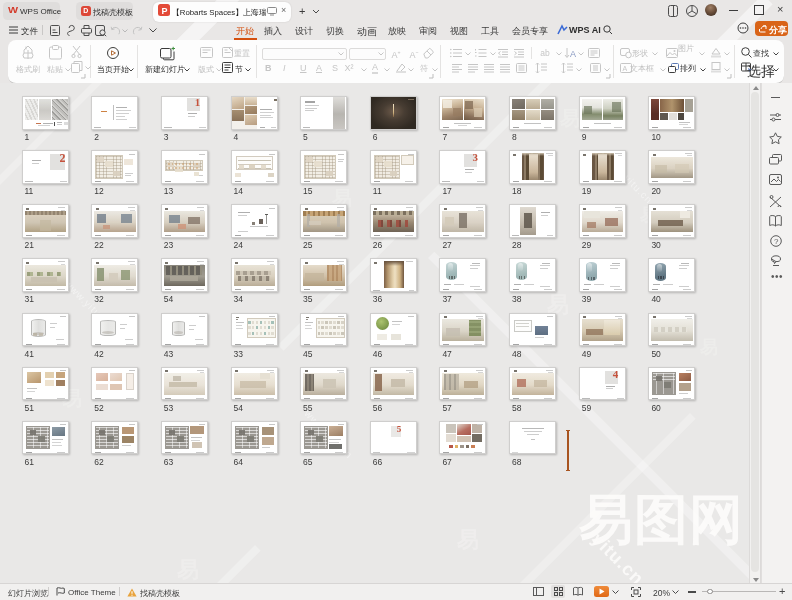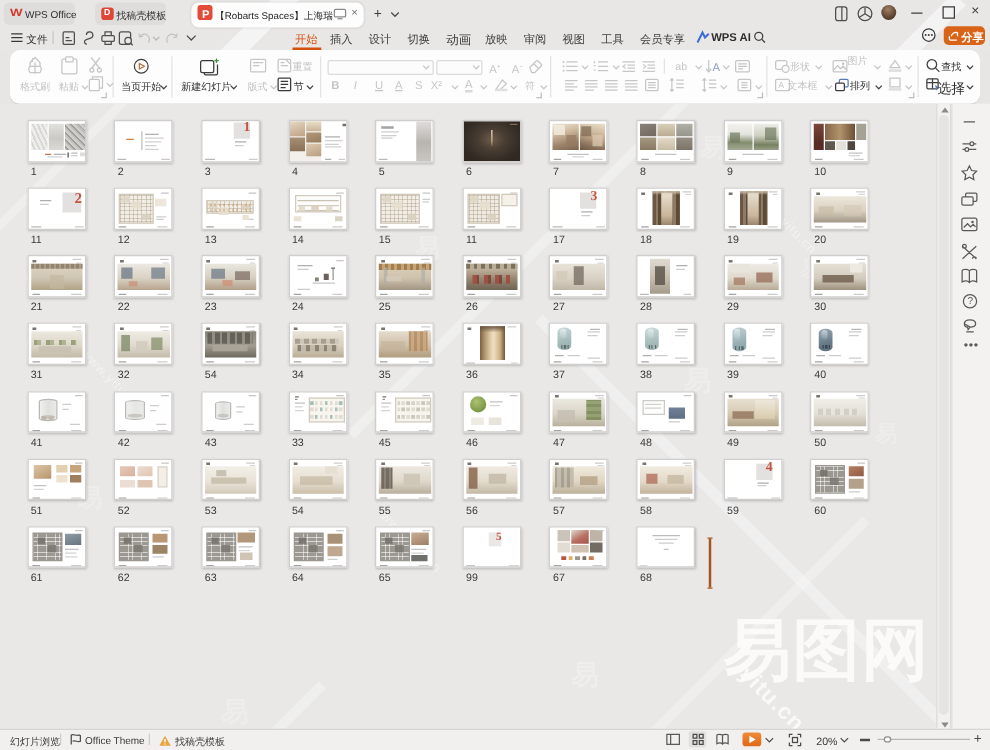--- a/index.html
+++ b/index.html
@@ -359,21 +359,21 @@
       </svg>
 <div class="tx" style="left:761px;top:48px;font-size:8px;color:#2f2f2f;transform:translateX(-50%)">查找</div>
 <svg style="left:773px;top:52px" width="6" height="4">
         <path d="M0.5 0.5 l2.5 2.5 l2.5 -2.5" stroke="#444" fill="none"></path>
       </svg>
 <svg style="left:741px;top:62px" width="12" height="11">
         <rect x="0.5" y="1" width="9" height="8" rx="1" fill="none" stroke="#3e3e3e"></rect>
         <path d="M0.5 4 h9 M5 1 v8" stroke="#3e3e3e"></path>
         <path d="M7 6 l4 2 l-2 0.6 l-0.8 2 z" fill="#5b79b4"></path>
       </svg>
-<div class="tx" style="left:761px;top:63px;font-size:11px;color:#2f2f2f;transform:translateX(-50%)">选择</div>
+<div class="tx" style="left:761px;top:63px;font-size:14px;color:#2f2f2f;transform:translateX(-50%)">选择</div>
 <svg style="left:773px;top:68px" width="6" height="4">
         <path d="M0.5 0.5 l2.5 2.5 l2.5 -2.5" stroke="#444" fill="none"></path>
       </svg>
 <div id="canvas">
 
 <div class="abs" style="left:255px;top:462px;width:8px;height:400px;background:rgba(255,255,255,0.3);transform:rotate(45deg);transform-origin:top left"></div>
 <div class="abs" style="left:428px;top:175px;width:9px;height:640px;background:rgba(255,255,255,0.32);transform:rotate(-45deg);transform-origin:top left"></div>
 <div class="abs" style="left:582px;top:-42px;width:8px;height:430px;background:rgba(255,255,255,0.3);transform:rotate(45deg);transform-origin:top left"></div>
 <div class="abs" style="left:150px;top:-58px;width:7px;height:300px;background:rgba(255,255,255,0.28);transform:rotate(45deg);transform-origin:top left"></div>
 <div class="abs" style="left:690px;top:330px;width:8px;height:300px;background:rgba(255,255,255,0.28);transform:rotate(45deg);transform-origin:top left"></div>
@@ -1205,21 +1205,21 @@
           <div style="position:absolute;left:3px;top:30px;width:6px;height:1px;background:#9a9a9a"></div>
           <div style="position:absolute;left:34px;top:30px;width:8px;height:1px;background:#c6c6c6"></div>
         </div>
 <div class="num" style="left:303.1px;top:373.6px">65</div>
 <div class="sl" style="left:369.8px;top:337.6px">
           <div style="position:absolute;left:20px;top:4.5px;width:10px;height:11px;background:#e7e6e4;"></div>
           <div style="position:absolute;left:26px;top:2px;font-size:9px;font-weight:bold;color:#c04028;font-family:'Liberation Serif',serif">5</div>
           <div style="position:absolute;left:2px;top:30px;width:7px;height:1px;background:#c0c0c0"></div>
           <div style="position:absolute;left:36px;top:30px;width:8px;height:1px;background:#d0d0d0"></div>
         </div>
-<div class="num" style="left:372.8px;top:373.6px">99</div>
+<div class="num" style="left:372.8px;top:373.6px">66</div>
 <div class="sl" style="left:439.4px;top:337.6px">
           <div style="position:absolute;left:6px;top:2px;width:10px;height:9px;background:#c5beb4;"></div>
           <div style="position:absolute;left:17px;top:2px;width:14px;height:11px;background:linear-gradient(150deg,#dcd4ca,#b05f50 55%,#9c4338);"></div>
           <div style="position:absolute;left:32px;top:2px;width:10px;height:9px;background:#b8ab9d;"></div>
           <div style="position:absolute;left:6px;top:12px;width:10px;height:8px;background:#e0d9cf;"></div>
           <div style="position:absolute;left:17px;top:14px;width:14px;height:6px;background:#ccbcab;"></div>
           <div style="position:absolute;left:32px;top:12px;width:10px;height:8px;background:#645c51;"></div>
           <div style="position:absolute;left:9px;top:23.5px;width:3.5px;height:3px;background:#b04534;"></div>
           <div style="position:absolute;left:14.5px;top:23.5px;width:3.5px;height:3px;background:#dca852;"></div>
           <div style="position:absolute;left:20px;top:23.5px;width:3.5px;height:3px;background:#948a7e;"></div>

